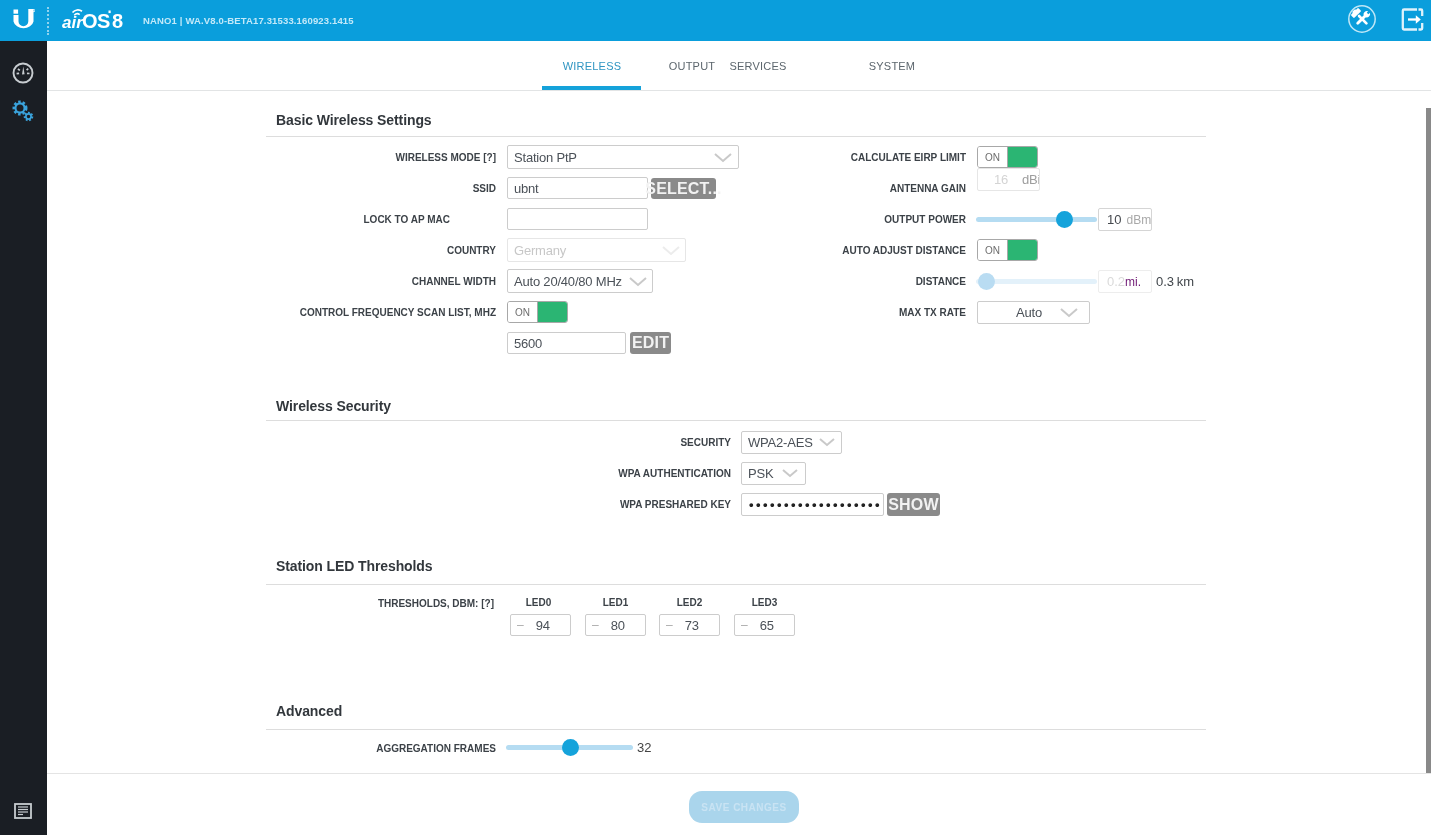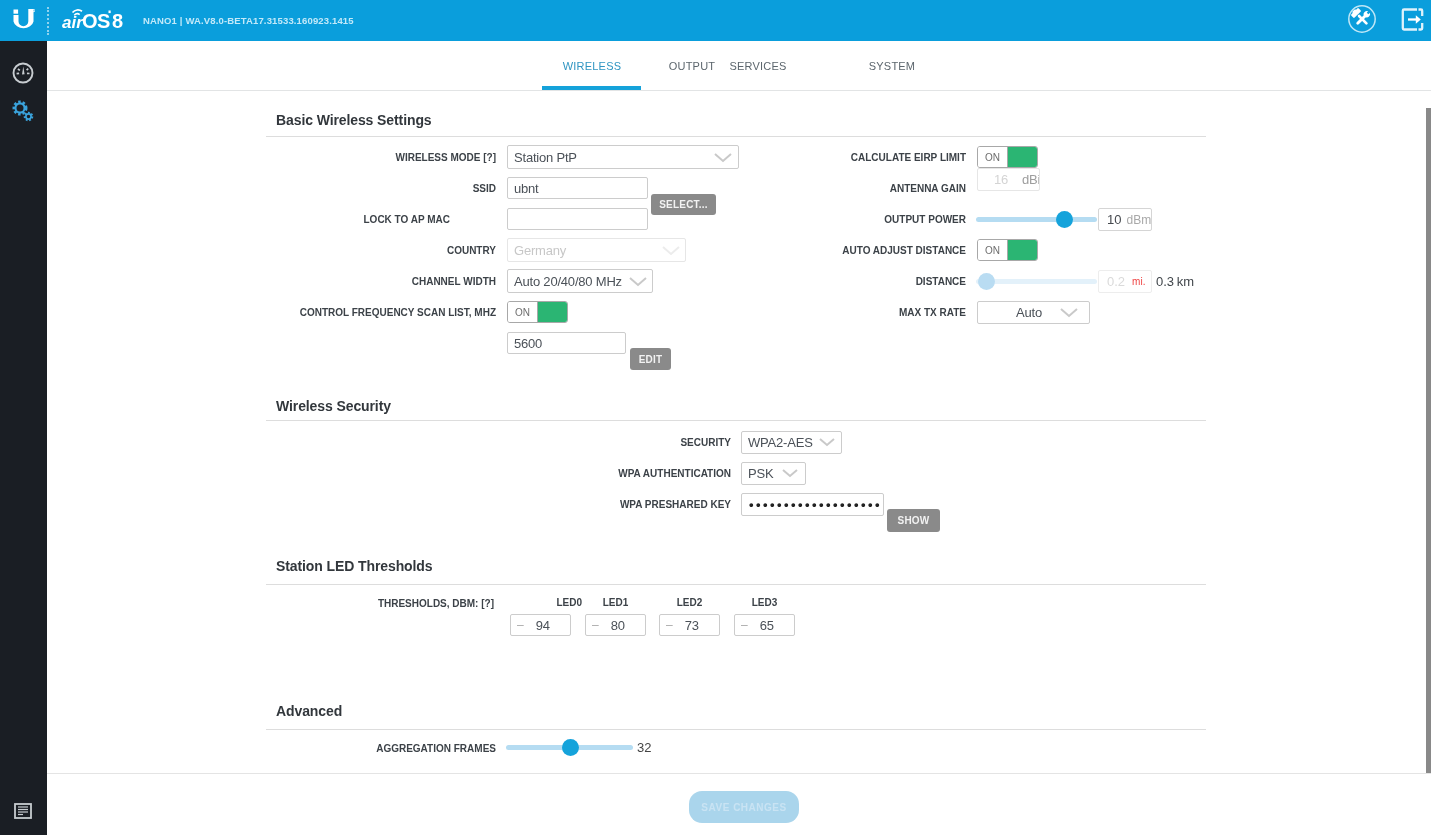--- a/index.html
+++ b/index.html
@@ -24,21 +24,21 @@
   .lbl { font-size:10px; line-height:11px; font-weight:bold; color:#3c4248; white-space:nowrap; text-align:right; }
   
   .box { border:1px solid #ccc; background:#fff; border-radius:2px; font-size:13px; letter-spacing:-0.2px; color:#4b5158; display:flex; align-items:center; padding-left:6px; overflow:hidden; }
   .box.dis { border-color:#e6e6e6; color:#c7c7c7; }
   .chev { position:absolute; }
   
   .tog { width:61px; height:22px; border:1px solid #a8a8a8; border-radius:3px; overflow:hidden; display:flex; }
   .tog .w { width:30px; background:#fff; color:#6d6d6d; font-size:10px; display:flex; align-items:center; justify-content:center; border-right:1px solid #a8a8a8; }
   .tog .g { flex:1; background:#2bb573; }
   
-  .gbtn { background:#8a8a8a; color:#f2f2f2; border-radius:3px; font-size:10px; font-weight:bold; letter-spacing:.2px; display:flex; align-items:center; justify-content:center;margin-top:16px; }
+  .gbtn { background:#8a8a8a; color:#f2f2f2; border-radius:3px; font-size:16px; font-weight:bold; letter-spacing:.2px; display:flex; align-items:center; justify-content:center; }
   
   .track { height:5px; border-radius:3px; background:#b5dcf2; }
   .track.dis { background:#e3f1fa; }
   .knob { width:17px; height:17px; border-radius:50%; background:#15a3db; }
   .knob.dis { background:#b9dcf2; }
   .vbox { width:54px; height:23px; border:1px solid #d5d5d5; border-radius:2px; display:flex; align-items:center; font-size:13px; }
 </style>
 </head>
 <body>
 
@@ -193,21 +193,21 @@
 
   <div class="abs tog" style="left:977px;top:239px;">
     <div class="w">ON</div>
     <div class="g"></div>
   </div>
 
   <div class="abs track dis" style="left:976px;top:279px;width:121px;"></div>
   <div class="abs knob dis" style="left:978px;top:273px;"></div>
   <div class="abs vbox" style="left:1098px;top:270px;border-color:#ededed;">
     <span style="margin-left:8px;color:#dadada;">0.2</span>
-    <span style="margin-left:7px;color:#ef4444;font-size:10px;">mi.</span>
+    <span style="margin-left:0;color:#701a75;font-size:12px;">mi.</span>
   </div>
   <div class="abs" style="left:1156px;top:274px;font-size:13px;color:#41464b;">0.3 km</div>
 
   <div class="abs box" style="left:977px;top:301px;width:113px;height:23px;padding-left:38px;">Auto</div>
   <svg class="chev" style="left:1060px;top:308px;" width="18" height="10">
     <polyline points="1,1 9,8 17,1" fill="none" stroke="#c9c9c9" stroke-width="2"></polyline>
   </svg>
 
   <div class="abs shead" style="top:398px;">Wireless Security</div>
   <div class="abs hr" style="top:420px;"></div>
@@ -226,21 +226,21 @@
     <polyline points="1,1 8,7 15,1" fill="none" stroke="#c9c9c9" stroke-width="2"></polyline>
   </svg>
 
   <div class="abs box" style="left:741px;top:493px;width:143px;height:23px;padding-left:7px;font-size:13px;font-weight:bold;color:#222;letter-spacing:2.45px;white-space:nowrap;">•••••••••••••••••••</div>
   <div class="abs gbtn" style="left:887px;top:493px;width:53px;height:23px;">SHOW</div>
 
   <div class="abs shead" style="top:558px;">Station LED Thresholds</div>
   <div class="abs hr" style="top:584px;"></div>
 
   <div class="abs lbl" style="right:937px;top:598px;">THRESHOLDS, DBM: [?]</div>
-  <div class="abs lbl" style="left:521px;top:597px;width:61px;">LED0</div>
+  <div class="abs lbl" style="left:508px;top:597px;width:61px;text-align:center;">LED0</div>
   <div class="abs lbl" style="left:585px;top:597px;width:61px;text-align:center;">LED1</div>
   <div class="abs lbl" style="left:659px;top:597px;width:61px;text-align:center;">LED2</div>
   <div class="abs lbl" style="left:734px;top:597px;width:61px;text-align:center;">LED3</div>
 
   <div class="abs box" style="left:510px;top:614px;width:61px;height:22px;padding-left:6px;">
     <span style="color:#aaa;font-size:12px;">–</span>
     <span style="flex:1;text-align:center;margin-right:8px;">94</span>
   </div>
   <div class="abs box" style="left:585px;top:614px;width:61px;height:22px;padding-left:6px;">
     <span style="color:#aaa;font-size:12px;">–</span>

